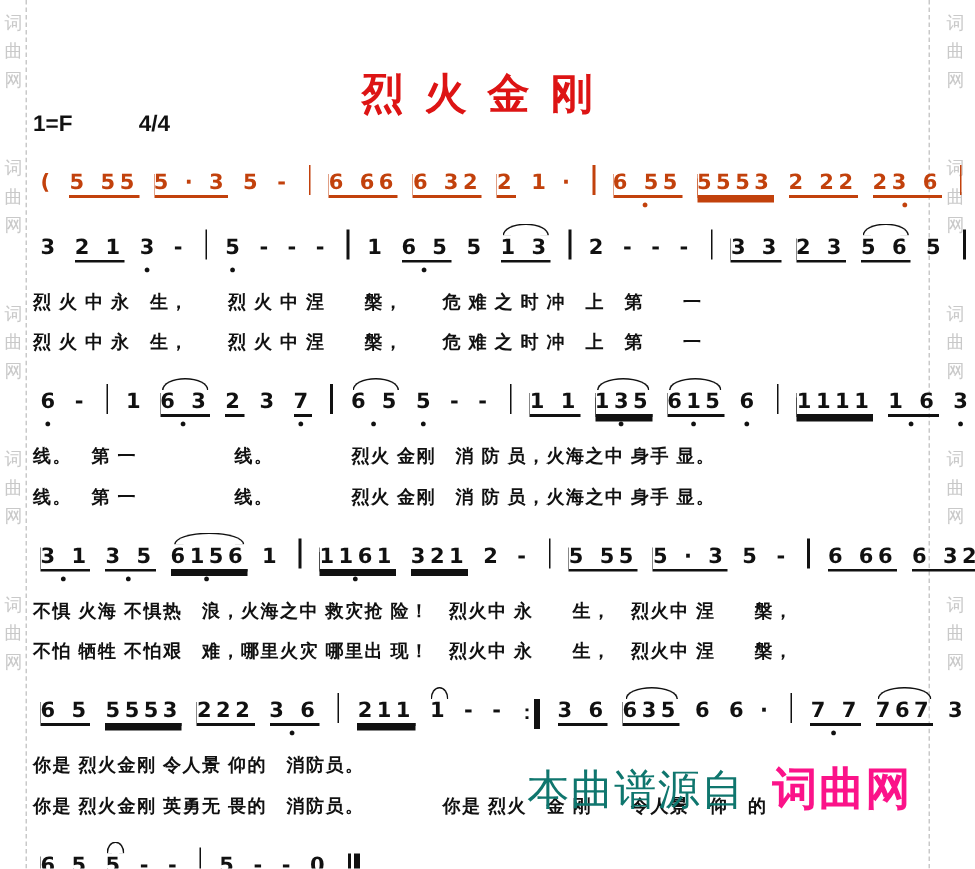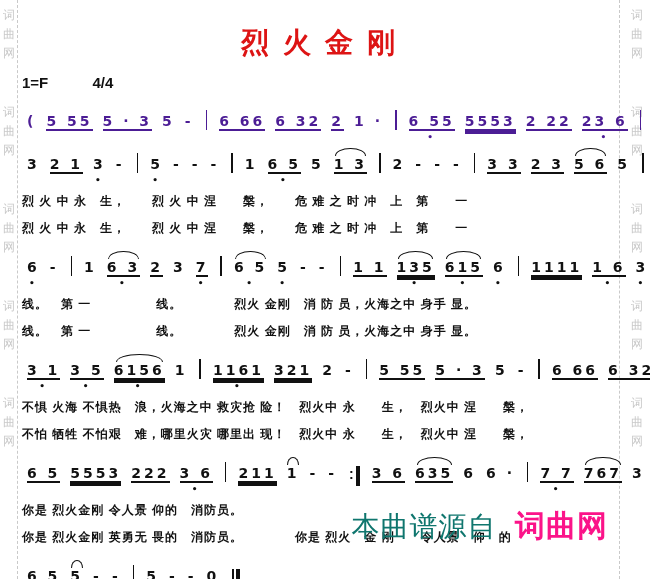--- a/index.html
+++ b/index.html
@@ -21,40 +21,40 @@
     font-family:"DejaVu Sans", sans-serif;
   }
 
   
   .site-top{
     position:absolute;top:9px;right:40px;z-index:3;
     font-family:"DejaVu Sans Mono", monospace;font-size:15px;color:#000;
     letter-spacing:1px;
   }
   .title{
-    position:absolute;top:24px;left:0;right:0;margin:0;text-align:center;
+    position:absolute;top:44px;left:0;right:0;margin:0;text-align:center;
     font-family:"DejaVu Serif", serif;font-weight:bold;font-size:28px;
     letter-spacing:14px;z-index:2;
   }
   .meta-row{position:absolute;top:56px;left:22px;right:60px;height:20px;z-index:2;margin-top:18px;}
   .key-sig{font-weight:bold;font-size:15px;}
   .key-sig .meter{margin-left:40px;}
   .credits{
     position:absolute;right:18px;top:0;font-weight:bold;font-size:15px;
     font-family:"DejaVu Sans", sans-serif;letter-spacing:2px;
   }
 
   
   #score{position:absolute;top:102px;left:22px;right:36px;z-index:2;}
   .system{margin-bottom:7px;}
   .notation{
     font-weight:bold;font-size:14px;letter-spacing:1px;white-space:nowrap;
     height:22px;margin-bottom:13px;padding-top:8px;
   }
-  .notation.blue{color:#4c1d95;}
+  .notation.blue{color:#c2410c;}
   .note{
     position:relative;display:inline-block;margin:0 5px;letter-spacing:3px;
     font-family:"DejaVu Sans", sans-serif;
   }
   .u1{box-shadow:0 2px 0 0 currentColor;}
   .u2{box-shadow:0 2px 0 0 currentColor,0 5px 0 0 currentColor;}
   .low::after{
     content:"•";position:absolute;left:50%;transform:translateX(-50%);
     bottom:-11px;font-size:9px;line-height:6px;
   }

